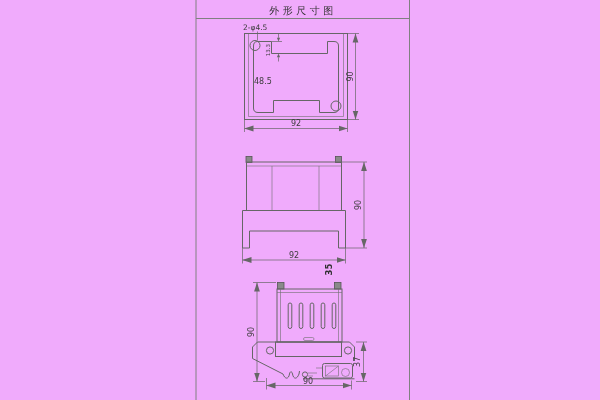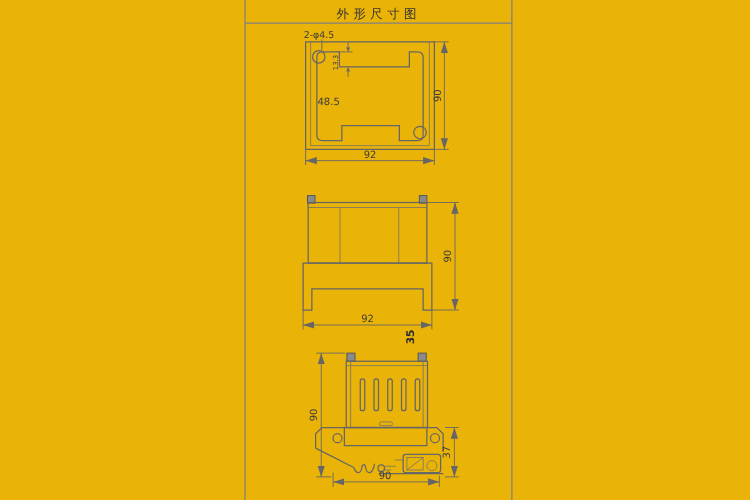--- a/index.html
+++ b/index.html
@@ -1,16 +1,16 @@
 <!DOCTYPE html>
 <html><head>
 <meta charset="utf-8">
 <style>
   html,body{margin:0;padding:0;background:#ffffff;}
-  #stage{position:relative;width:600px;height:400px;background:#eab308;overflow:hidden;
+  #stage{position:relative;width:600px;height:400px;background:#f0abfc;overflow:hidden;
          font-family:"DejaVu Sans","Liberation Sans",sans-serif;}
   svg{position:absolute;left:0;top:0;}
   .ln{stroke:#666666;stroke-width:1;fill:none;}
   .thin{stroke:#6e6e6e;stroke-width:0.6;fill:none;}
   .dim{stroke:#666666;stroke-width:0.7;fill:none;}
   .sq{fill:#8a8a8a;stroke:#555555;stroke-width:0.8;}
   .txt{fill:#3c3c3c;font-size:8px;}
   .txt-sm{fill:#3c3c3c;font-size:5.5px;}
   .txt-lbl{fill:#3c3c3c;font-size:7.5px;}
   .txt-bold{fill:#2e2e2e;font-size:8.5px;font-weight:bold;}

